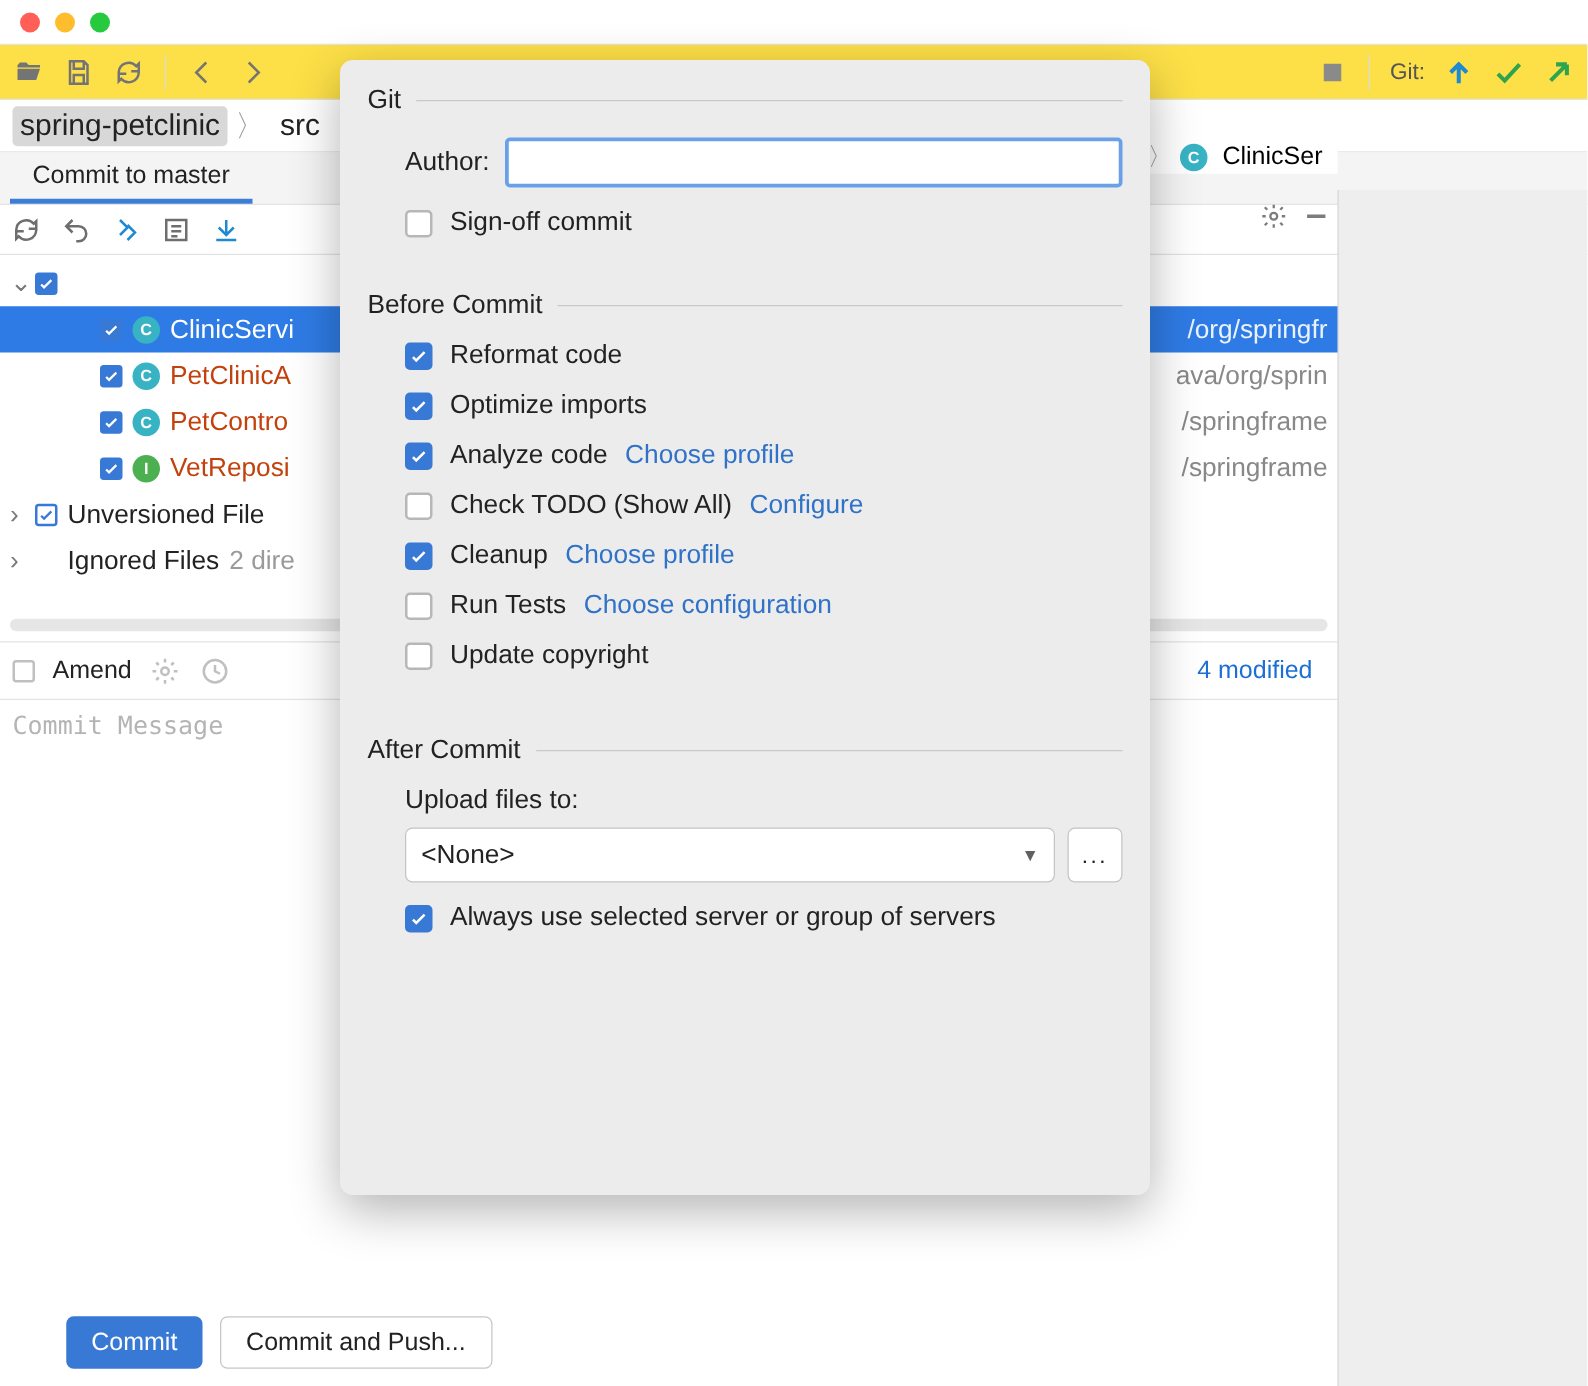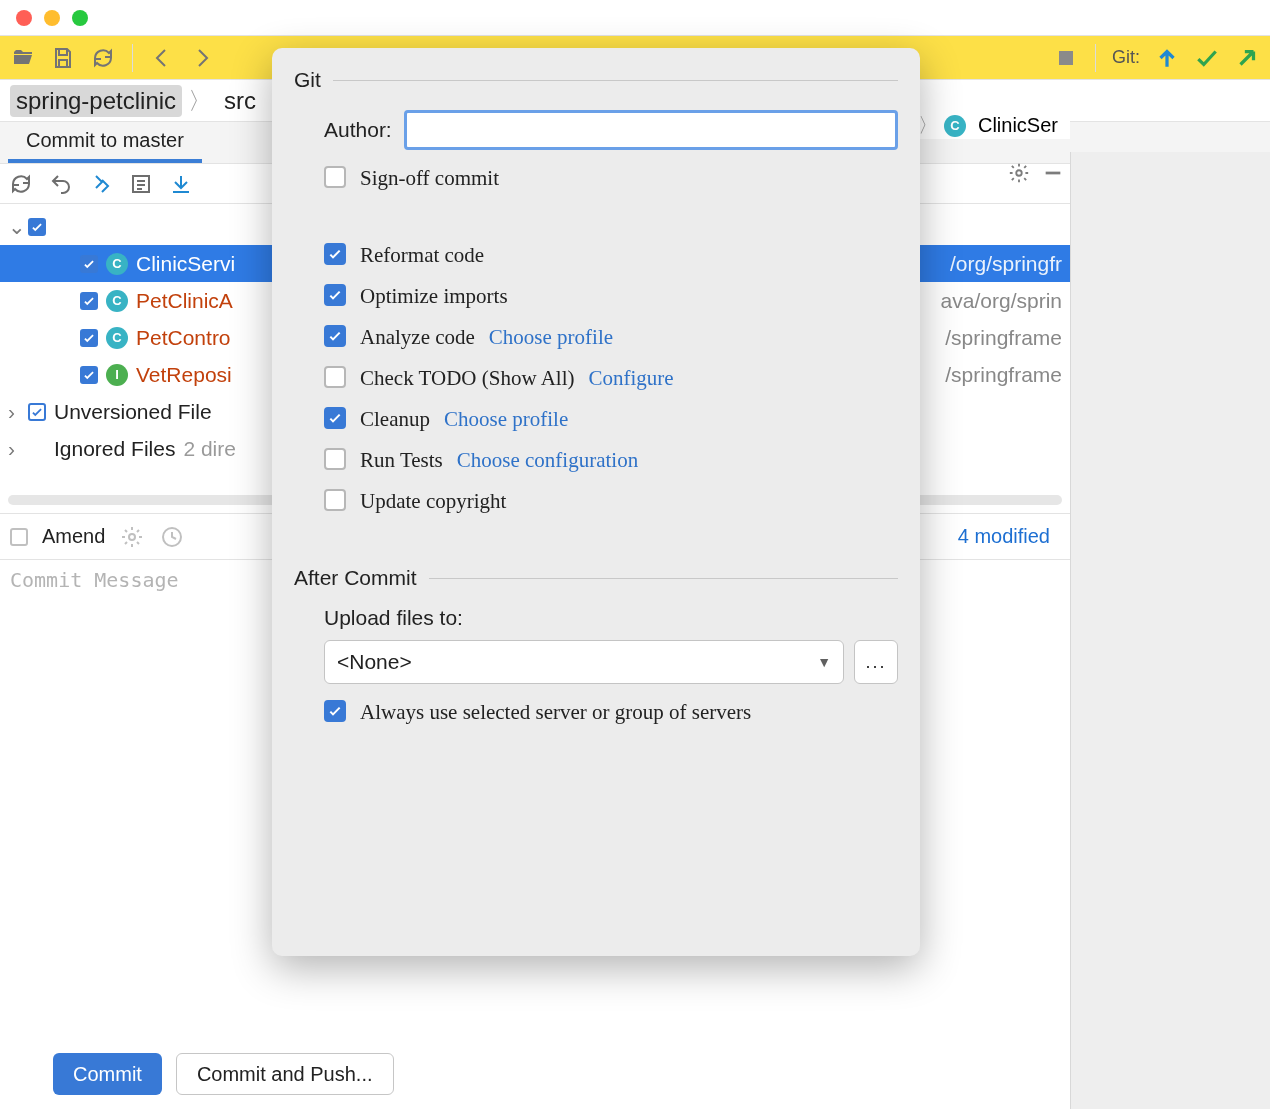--- a/index.html
+++ b/index.html
@@ -201,24 +201,23 @@
   .txt-input {
     flex: 1;
     height: 40px;
     border: 3px solid #6aa0e8;
     border-radius: 4px;
     background: #fff;
     outline: none;
   }
   .chk-row {
     display: flex;
-    align-items: flex-start;
+    align-items: flex-end;
     gap: 14px;
     margin: 16px 0 16px 30px;
-    font-family: Liberation Serif, serif;
   }
   .pchk { width: 22px; height: 22px; border: 2px solid #b7b7b7; border-radius: 4px; background: #fff; display: inline-flex; align-items: center; justify-content: center; flex: none; }
   .pchk.on { background: #3879d6; border-color: #3879d6; }
   .pchk svg { width: 16px; height: 16px; stroke: #fff; stroke-width: 3; fill: none; }
   .link { color: #2f72c8; }
   .after-row { margin: 16px 0 10px 30px; }
   .select-row { display: flex; gap: 10px; margin: 8px 0 16px 30px; }
   .select {
     flex: 1;
     height: 44px;
@@ -500,20 +499,24 @@
   <div class="form-row">
     <span>Author:</span>
     <div class="txt-input"></div>
   </div>
   <div class="chk-row">
     <span class="pchk"></span>
     <span>Sign-off commit</span>
   </div>
 
   <div style="height:20px"></div>
+  <div class="section-head">
+    <span>Before Commit</span>
+    <span class="line"></span>
+  </div>
 
   <div id="before-list">
       <div class="chk-row">
         <span class="pchk on">
           <svg viewBox="0 0 24 24">
             <path d="M5 13l4 4L19 7"></path>
           </svg>
         </span>
         <span>Reformat code</span>
       </div>

